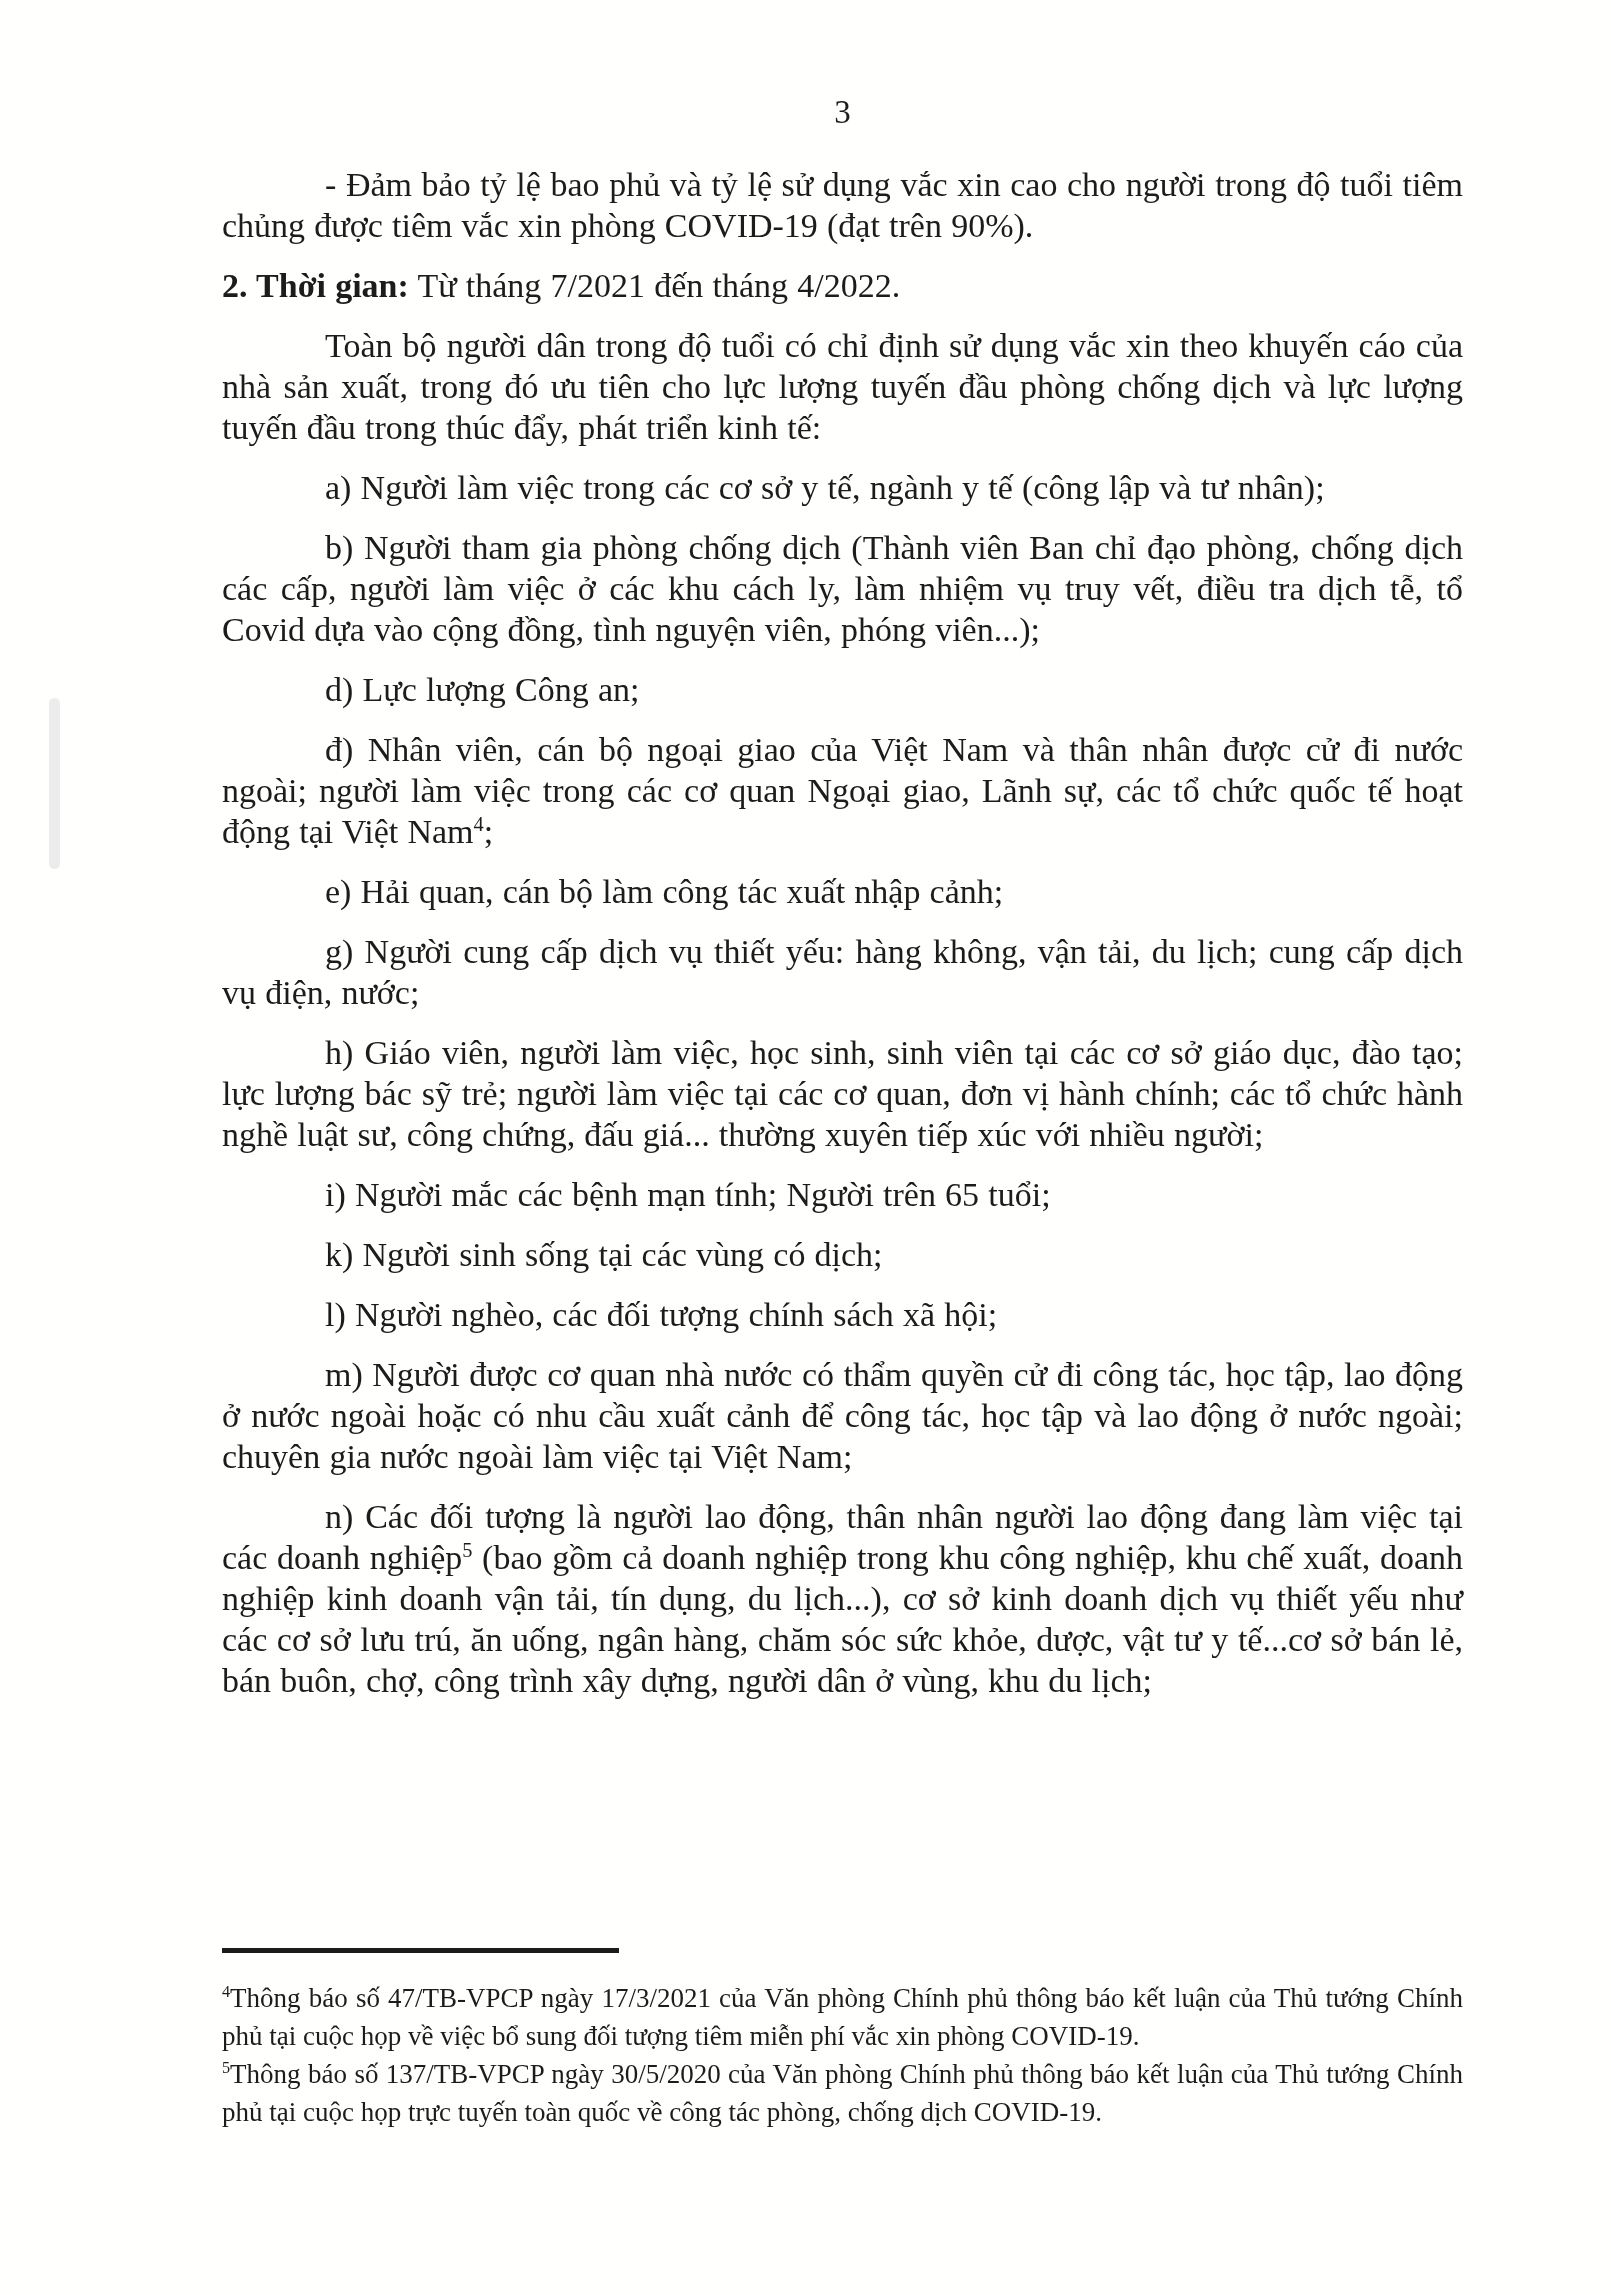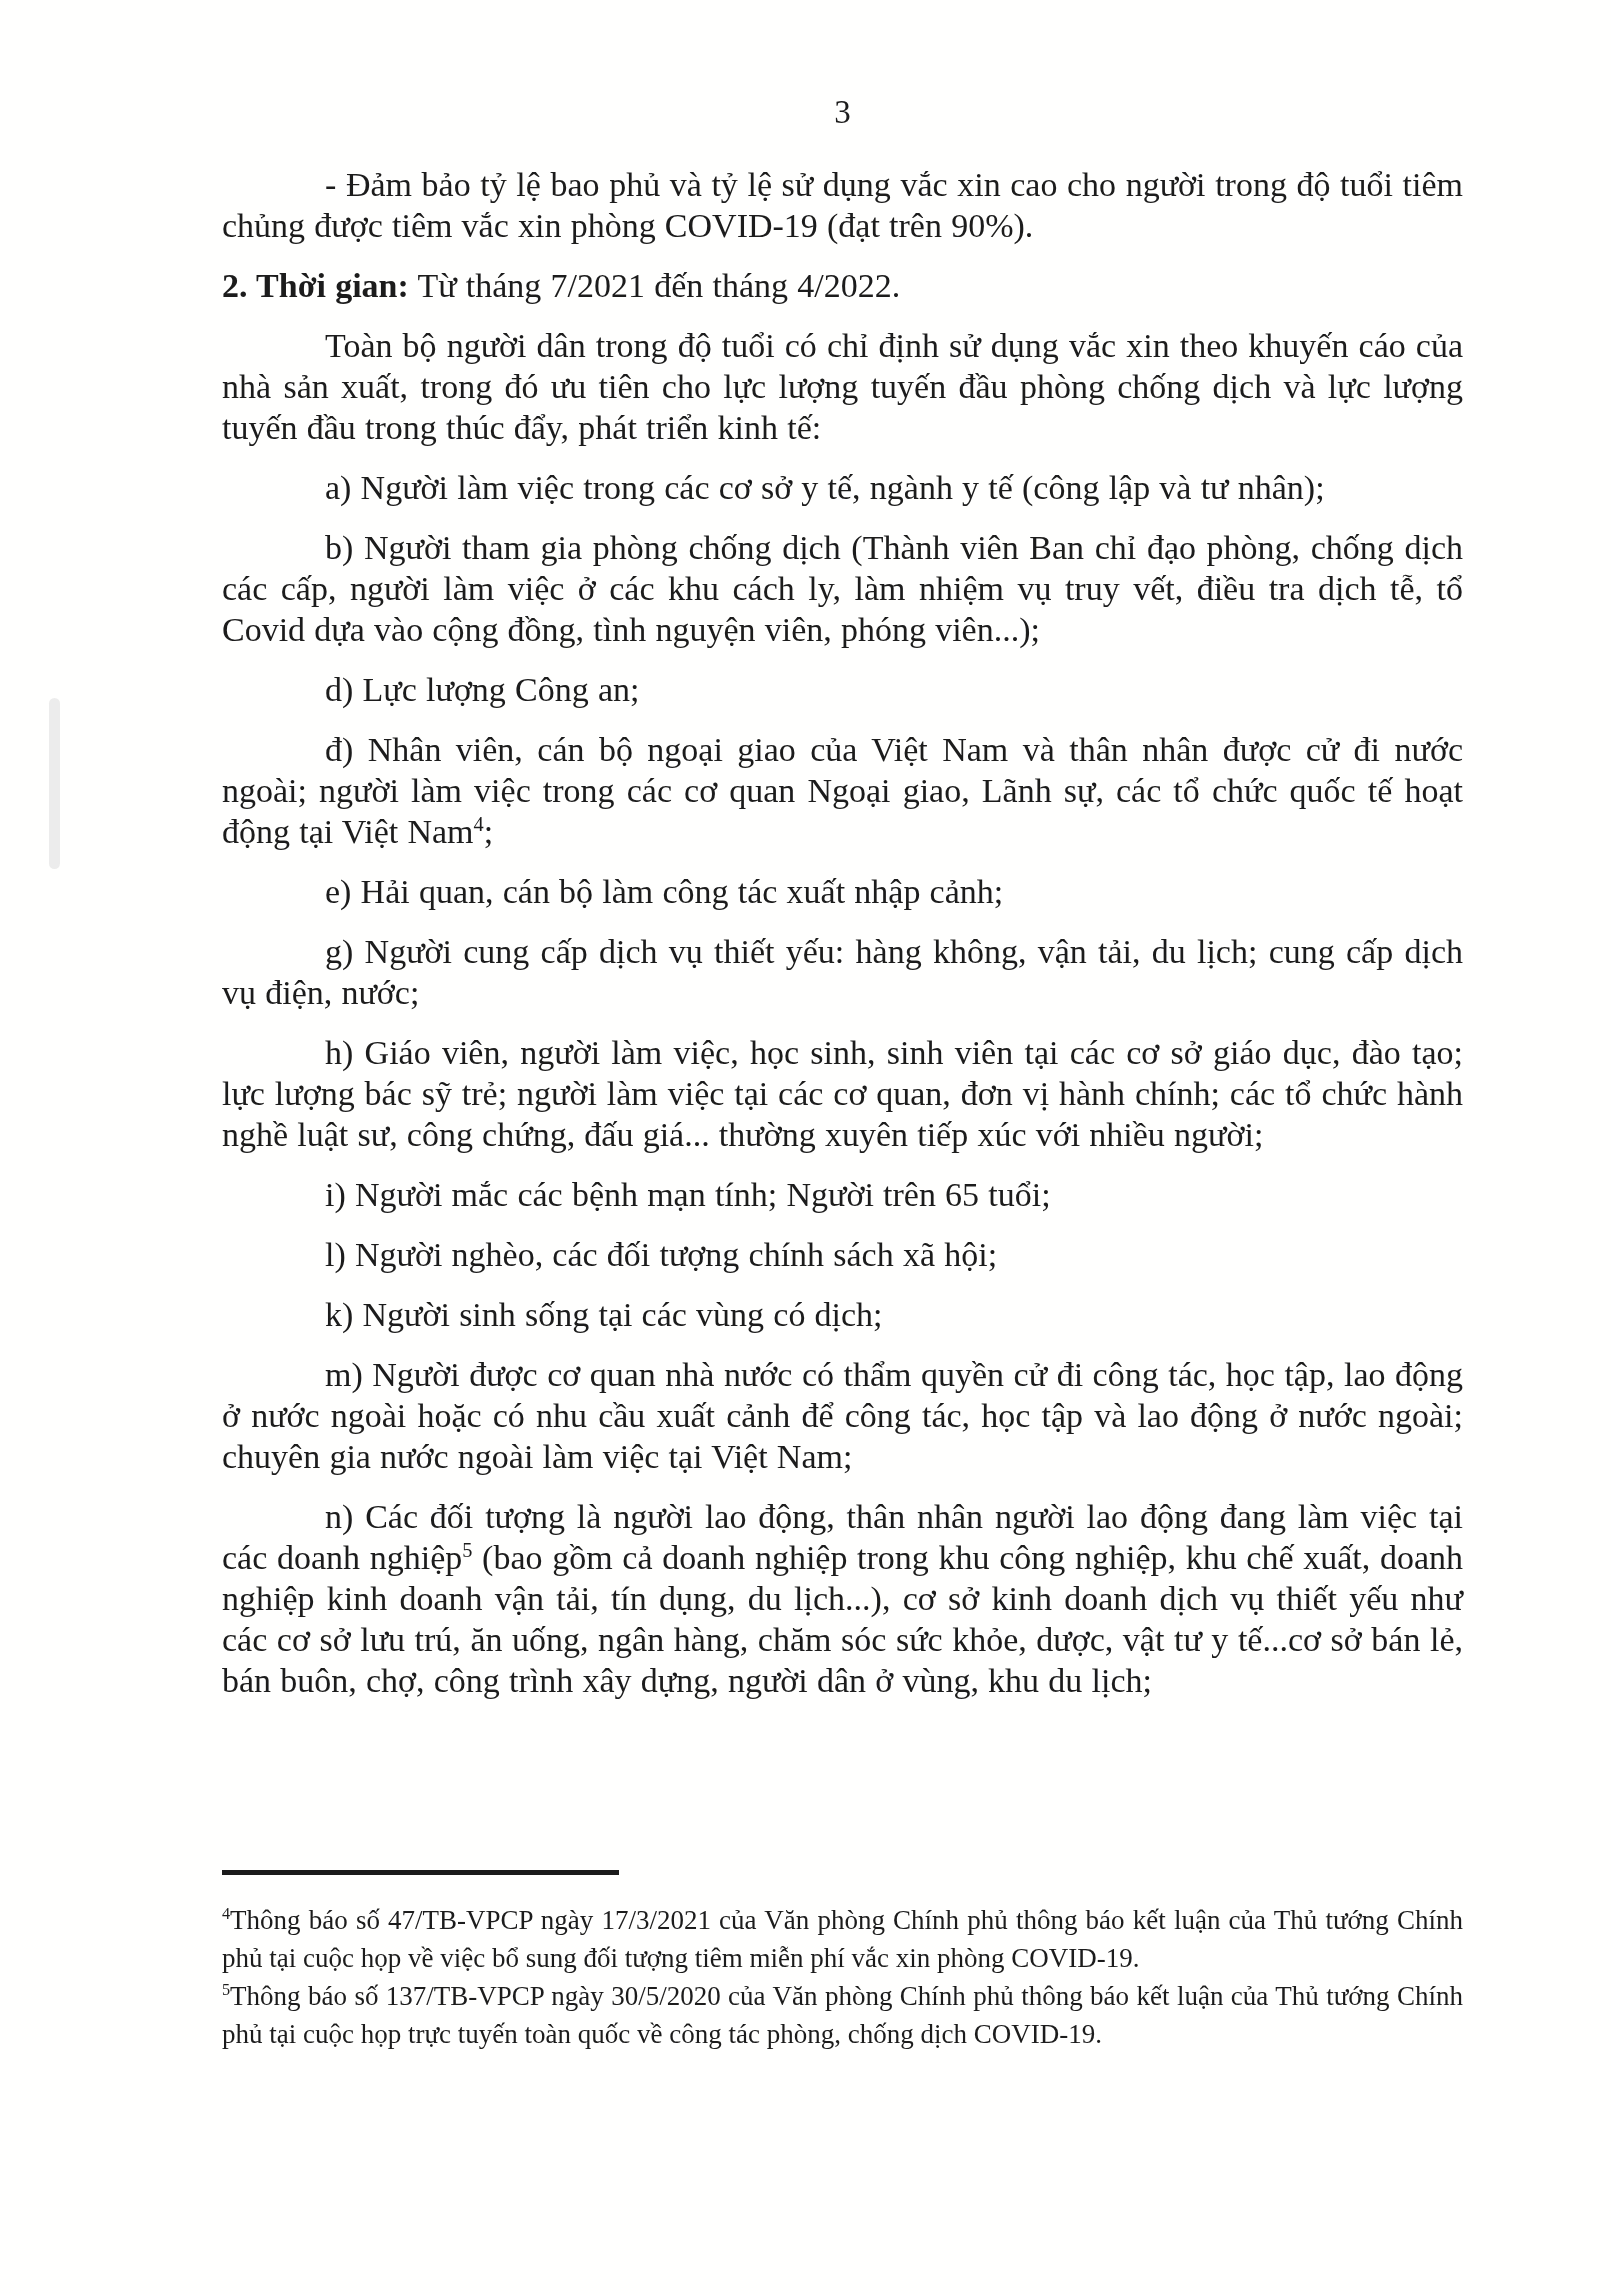--- a/index.html
+++ b/index.html
@@ -33,21 +33,21 @@
   .para.first { margin-top:16px; }
   .para.heading { text-indent:0; }
   .b { font-weight:bold; }
   sup.ref {
     font-size:60%;
     line-height:0;
     vertical-align:super;
   }
   .footnotes {
     position:absolute;
-    left:222px; top:1870px;
+    left:222px; top:1948px;
     width:1241px;
   }
   .fn-divider {
     width:397px; height:4.8px;
     background:#1b1b1b;
     margin:0 0 26px 0;
   }
   .footnote {
     font-size:27px;
     line-height:38px;
@@ -90,23 +90,23 @@
     <p class="para"><span class="b"></span><span>đ) Nhân viên, cán bộ ngoại giao của Việt Nam và thân nhân được cử đi nước ngoài; người làm việc trong các cơ quan Ngoại giao, Lãnh sự, các tổ chức quốc tế hoạt động tại Việt Nam</span><sup class="ref">4</sup><span>;</span></p>
 
     <p class="para"><span class="b"></span><span>e) Hải quan, cán bộ làm công tác xuất nhập cảnh;</span><sup class="ref"></sup><span></span></p>
 
     <p class="para"><span class="b"></span><span>g) Người cung cấp dịch vụ thiết yếu: hàng không, vận tải, du lịch; cung cấp dịch vụ điện, nước;</span><sup class="ref"></sup><span></span></p>
 
     <p class="para"><span class="b"></span><span>h) Giáo viên, người làm việc, học sinh, sinh viên tại các cơ sở giáo dục, đào tạo; lực lượng bác sỹ trẻ; người làm việc tại các cơ quan, đơn vị hành chính; các tổ chức hành nghề luật sư, công chứng, đấu giá... thường xuyên tiếp xúc với nhiều người;</span><sup class="ref"></sup><span></span></p>
 
     <p class="para"><span class="b"></span><span>i) Người mắc các bệnh mạn tính; Người trên 65 tuổi;</span><sup class="ref"></sup><span></span></p>
 
+    <p class="para"><span class="b"></span><span>k) Người sinh sống tại các vùng có dịch;</span><sup class="ref"></sup><span></span></p>
+
     <p class="para"><span class="b"></span><span>l) Người nghèo, các đối tượng chính sách xã hội;</span><sup class="ref"></sup><span></span></p>
-
-    <p class="para"><span class="b"></span><span>k) Người sinh sống tại các vùng có dịch;</span><sup class="ref"></sup><span></span></p>
 
     <p class="para"><span class="b"></span><span>m) Người được cơ quan nhà nước có thẩm quyền cử đi công tác, học tập, lao động ở nước ngoài hoặc có nhu cầu xuất cảnh để công tác, học tập và lao động ở nước ngoài; chuyên gia nước ngoài làm việc tại Việt Nam;</span><sup class="ref"></sup><span></span></p>
 
     <p class="para"><span class="b"></span><span>n) Các đối tượng là người lao động, thân nhân người lao động đang làm việc tại các doanh nghiệp</span><sup class="ref">5</sup><span> (bao gồm cả doanh nghiệp trong khu công nghiệp, khu chế xuất, doanh nghiệp kinh doanh vận tải, tín dụng, du lịch...), cơ sở kinh doanh dịch vụ thiết yếu như các cơ sở lưu trú, ăn uống, ngân hàng, chăm sóc sức khỏe, dược, vật tư y tế...cơ sở bán lẻ, bán buôn, chợ, công trình xây dựng, người dân ở vùng, khu du lịch;</span></p>
   </div>
 
   <div class="footnotes">
     <div class="fn-divider"></div>
     <p class="footnote"><sup class="ref">4</sup><span>Thông báo số 47/TB-VPCP ngày 17/3/2021 của Văn phòng Chính phủ thông báo kết luận của Thủ tướng Chính phủ tại cuộc họp về việc bổ sung đối tượng tiêm miễn phí vắc xin phòng COVID-19.</span></p>
     <p class="footnote"><sup class="ref">5</sup><span>Thông báo số 137/TB-VPCP ngày 30/5/2020 của Văn phòng Chính phủ thông báo kết luận của Thủ tướng Chính phủ tại cuộc họp trực tuyến toàn quốc về công tác phòng, chống dịch COVID-19.</span></p>

